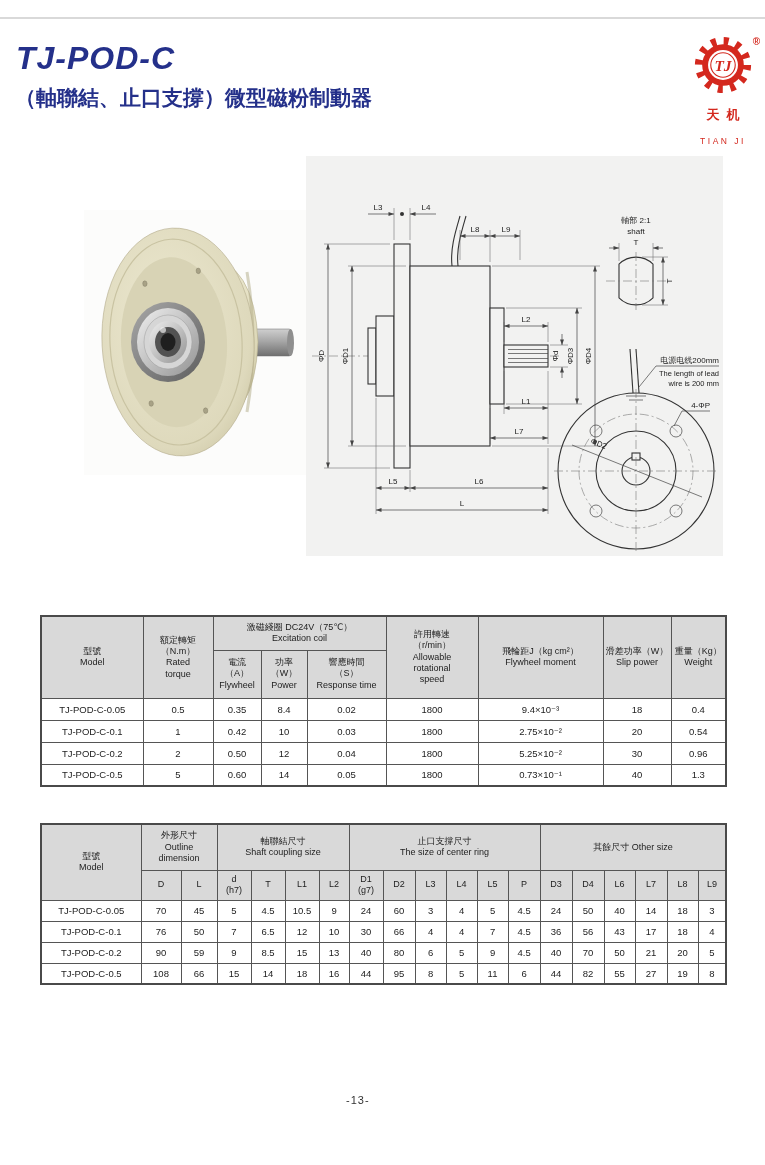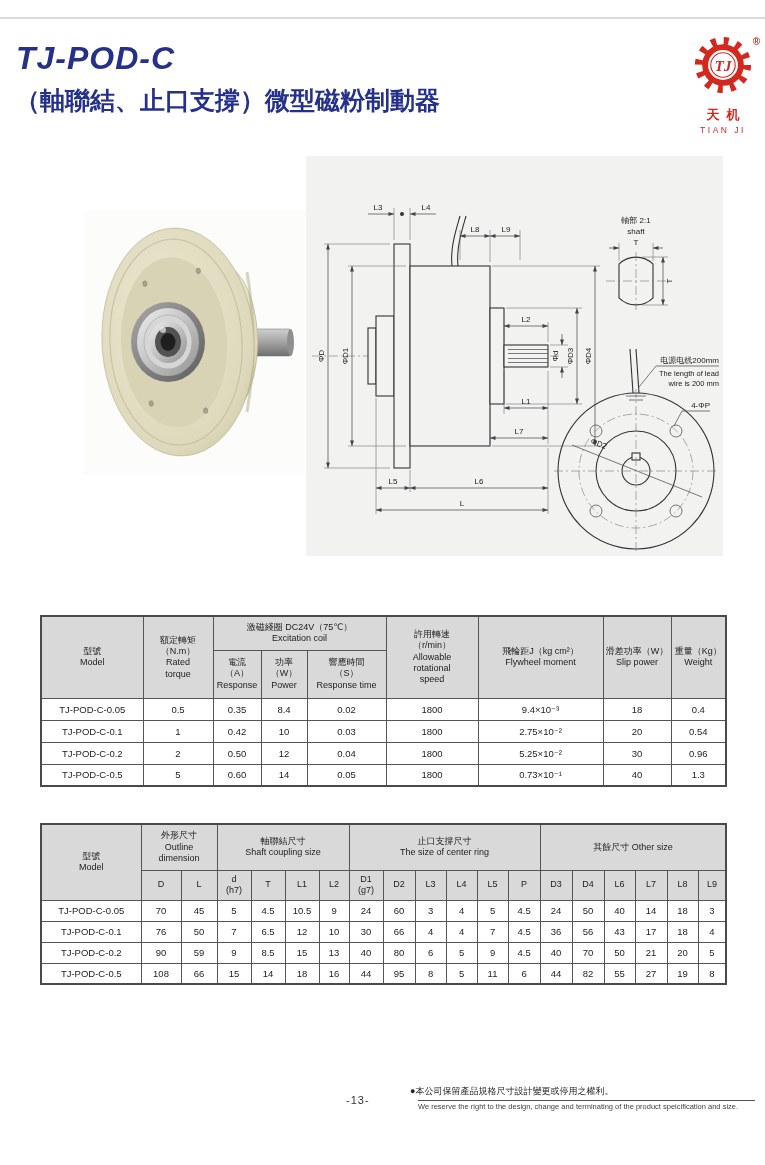--- a/index.html
+++ b/index.html
@@ -3,29 +3,29 @@
 <meta charset="utf-8">
 <style>
   html,body{margin:0;padding:0;background:#fff;}
   .page{position:relative;width:765px;height:1165px;background:#fff;overflow:hidden;
         font-family:"Liberation Sans","DejaVu Sans",sans-serif;color:#222;padding-left:10px;}
   .topline{position:absolute;left:0;top:17px;width:765px;height:2px;background:#d9d9d9;}
 
   
   .title{position:absolute;left:16px;top:40px;font-size:32px;font-weight:bold;font-style:italic;
          color:#24308a;letter-spacing:1px;}
-  .sub-zh{position:absolute;left:15px;top:84px;font-size:25px;font-weight:bold;color:#24308a;}
+  .sub-zh{position:absolute;left:15px;top:84px;font-size:21px;font-weight:bold;color:#24308a;}
   .sub-en{position:absolute;left:25px;top:112px;font-size:16px;color:#24308a;}
 
   
   .logo{position:absolute;left:684px;top:36px;width:78px;text-align:center;}
   .logo .reg{position:absolute;right:2px;top:0;color:#d4281e;font-size:10px;font-weight:bold;}
   .logo-zh{color:#d4281e;font-size:13px;font-weight:bold;letter-spacing:7px;margin-left:7px;
            font-family:"Liberation Serif","DejaVu Serif",serif;margin-top:8px;}
-  .logo-en{color:#d4281e;font-size:8.5px;letter-spacing:2.5px;margin-top:1px;}
+  .logo-en{color:#d4281e;font-size:8.5px;letter-spacing:2.5px;margin-top:12px;}
 
   
   .gray-panel{position:absolute;left:306px;top:156px;width:417px;height:400px;background:#f2f2f1;}
   .photo{position:absolute;left:84px;top:210px;width:222px;height:265px;}
 
   
   .gray-panel svg{display:block;}
   .obj{stroke:#333;stroke-width:1.1;fill:none;}
   .objf{stroke:#333;stroke-width:1.1;fill:#f2f2f1;}
   .thin{stroke:#444;stroke-width:0.7;fill:none;}
@@ -307,21 +307,21 @@
         <th rowspan="2">飛輪距J（kg cm²）
 Flywheel moment</th>
         <th rowspan="2">滑差功率（W）
 Slip power</th>
         <th rowspan="2">重量（Kg）
 Weight</th>
       </tr>
       <tr class="r2">
         <th>電流
 （A）
-Response</th>
+Flywheel</th>
         <th>功率
 （W）
 Power</th>
         <th>響應時間
 （S）
 Response time</th>
       </tr>
     </thead>
     <tbody>
         <tr>
@@ -511,20 +511,13 @@
           <td>82</td>
           <td>55</td>
           <td>27</td>
           <td>19</td>
           <td>8</td>
         </tr>
       </tbody>
   </table>
 
   <div class="pageno">-13-</div>
-  <div class="footnote">
-    <div class="fn-zh">
-      <span>●</span><span>本公司保留產品規格尺寸設計變更或停用之權利。</span>
-    </div>
-    <hr class="fn-rule">
-    <div class="fn-en">We reserve the right to the design, change and terminating of the product speicification and size.</div>
-  </div>
 </div>
 
 </body></html>

